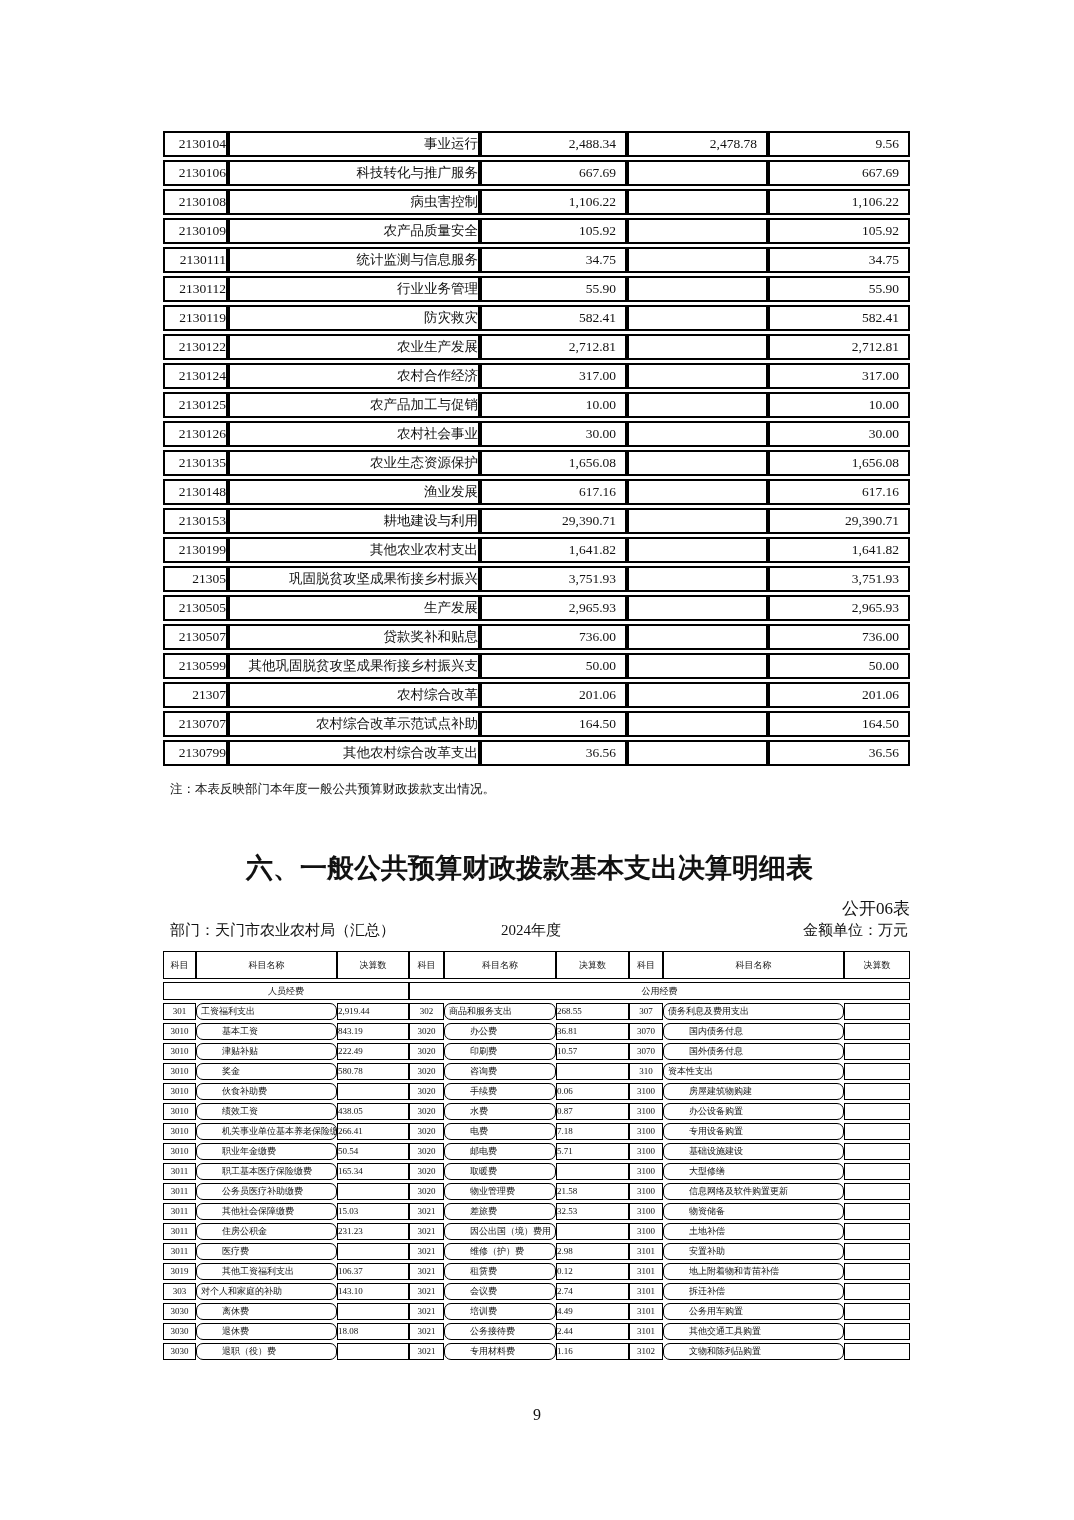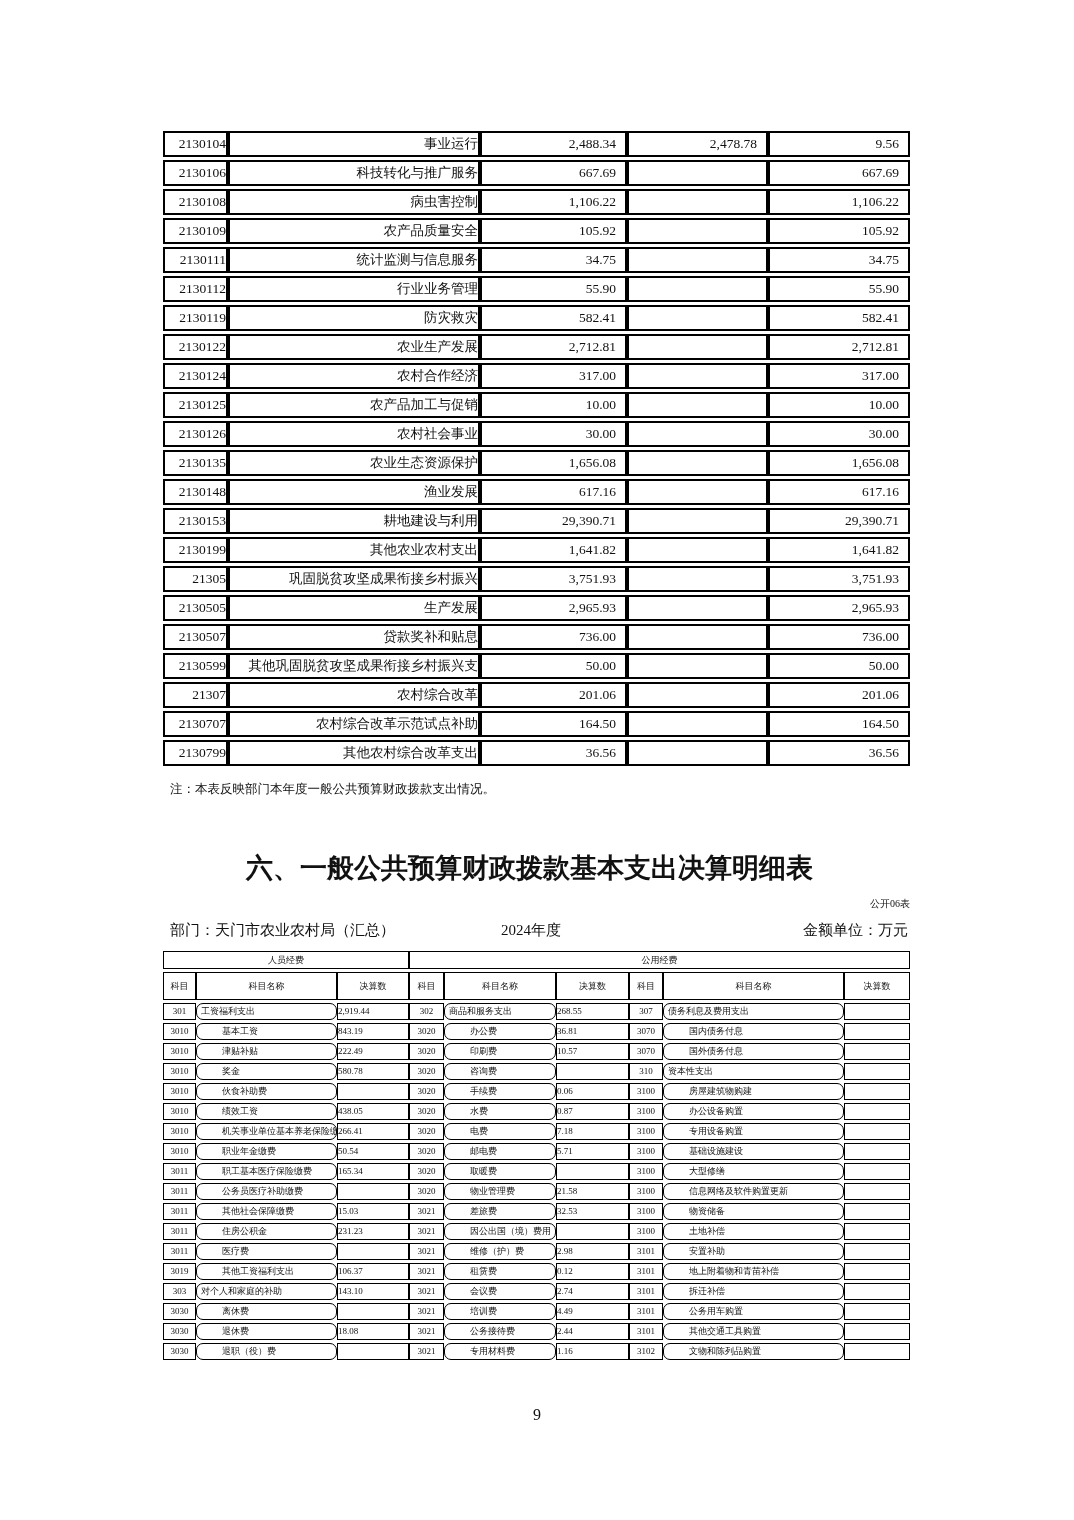--- a/index.html
+++ b/index.html
@@ -47,21 +47,21 @@
     text-align: center;
     font-family: "Liberation Sans", "DejaVu Sans", sans-serif;
     font-weight: bold;
     font-size: 27px;
     margin: 0;
   }
   .label06 {
     position: absolute; left: 163px; top: 897px;
     width: 747px;
     text-align: right;
-    font-size: 10px;
+    font-size: 17px;
   }
   .deptline {
     position: absolute; left: 163px; top: 921px;
     width: 747px; height: 22px;
     font-size: 15px;
   }
   .deptline .dept { position: absolute; left: 7px; }
   .deptline .year { position: absolute; left: 338px; }
   .deptline .unit { position: absolute; right: 2px; }
 
@@ -287,34 +287,34 @@
     <col style="width:35px">
       <col style="width:112px">
       <col style="width:73px">
     <col style="width:34px">
       <col style="width:181px">
       <col style="width:66px">
   </colgroup>
 
   <thead>
     <tr>
-      <td class="gh" colspan="3">人员经费</td>
-      <td class="gh" colspan="6">公用经费</td>
-    </tr>
-    <tr>
       <td class="h">科目</td>
       <td class="h">科目名称</td>
       <td class="h">决算数</td>
       <td class="h">科目</td>
       <td class="h">科目名称</td>
       <td class="h">决算数</td>
       <td class="h">科目</td>
       <td class="h">科目名称</td>
       <td class="h">决算数</td>
     </tr>
+    <tr>
+      <td class="gh" colspan="3">人员经费</td>
+      <td class="gh" colspan="6">公用经费</td>
+    </tr>
   </thead>
   <tbody>
       <tr>
       <td class="c">301</td>
       <td class="n">工资福利支出</td>
       <td class="v">2,919.44</td>
       <td class="c">302</td>
       <td class="n">商品和服务支出</td>
       <td class="v">268.55</td>
       <td class="c">307</td>

